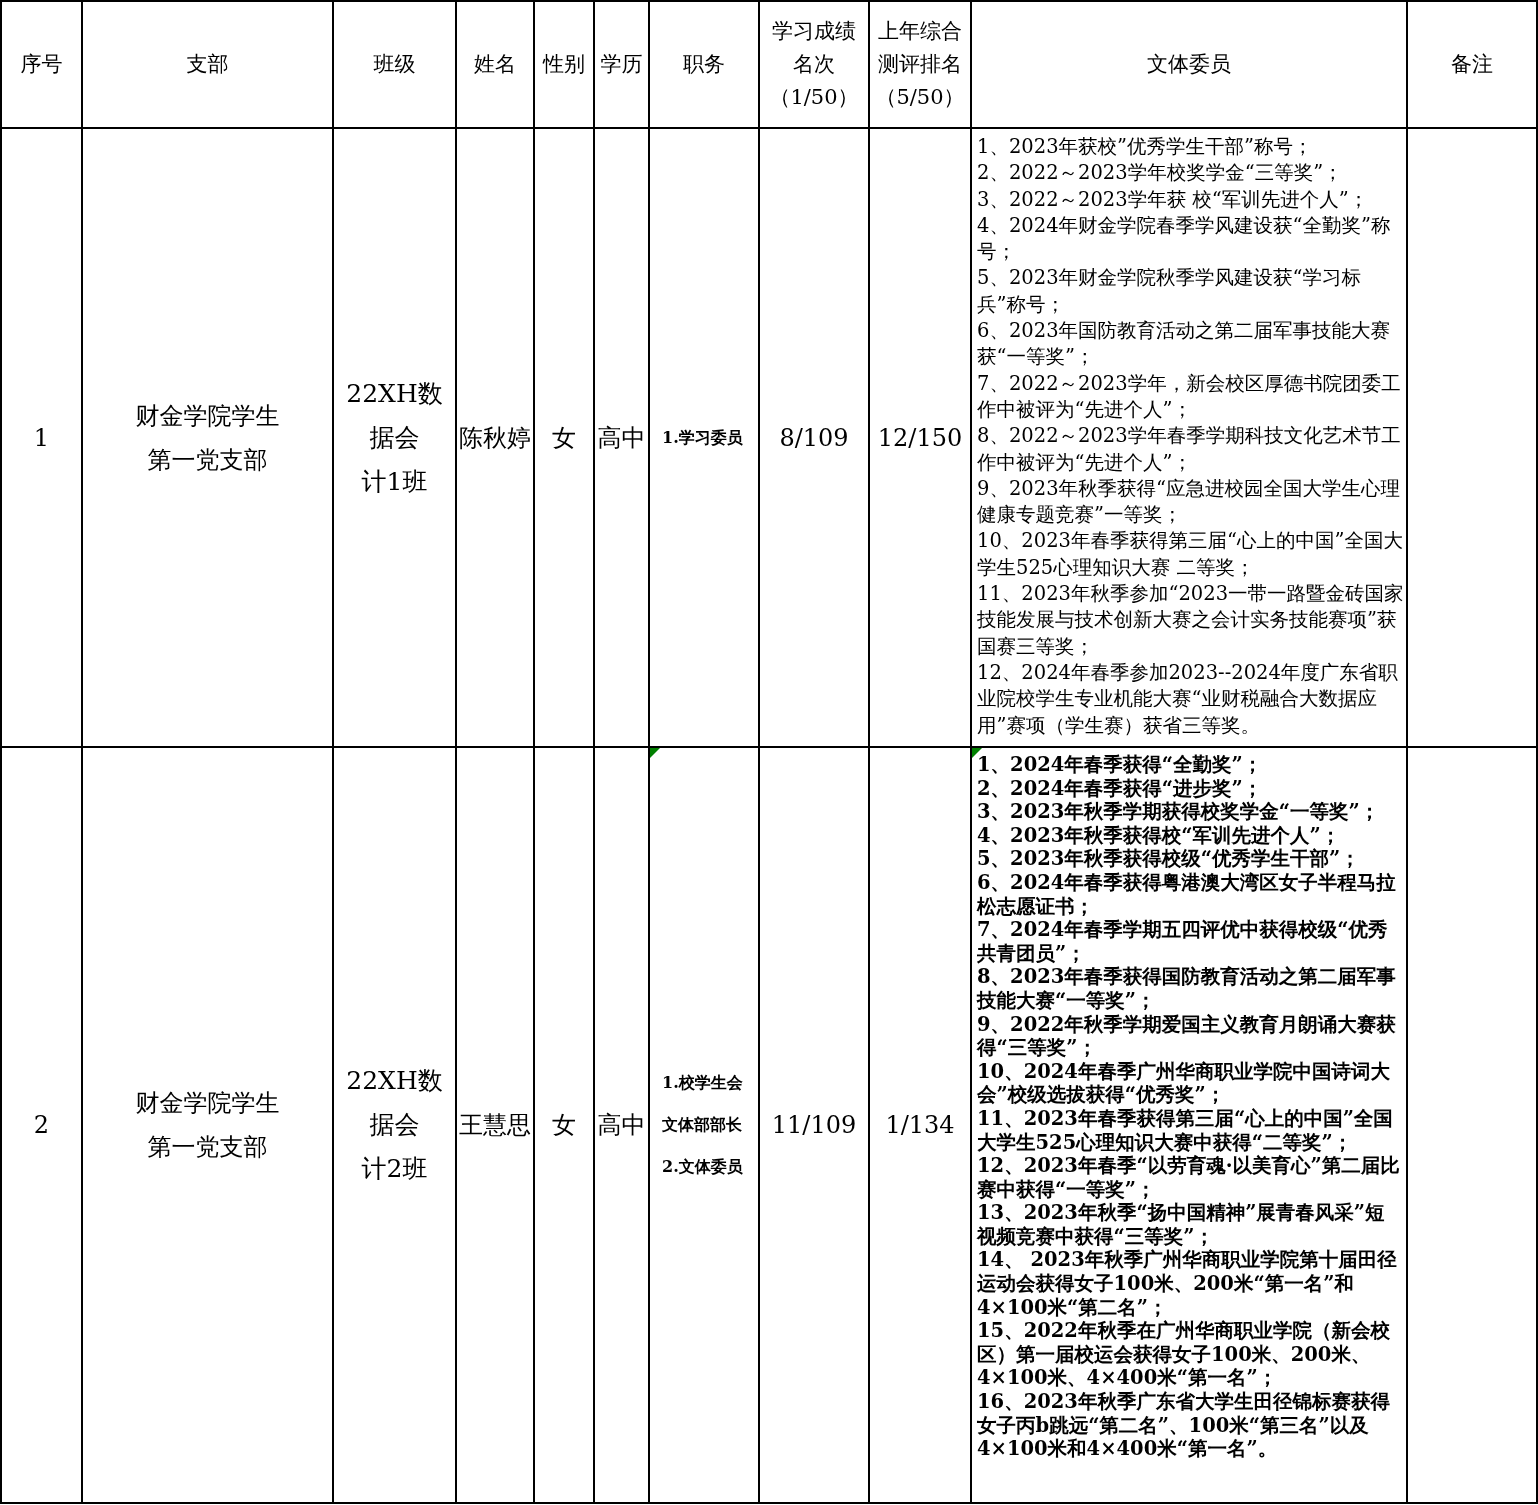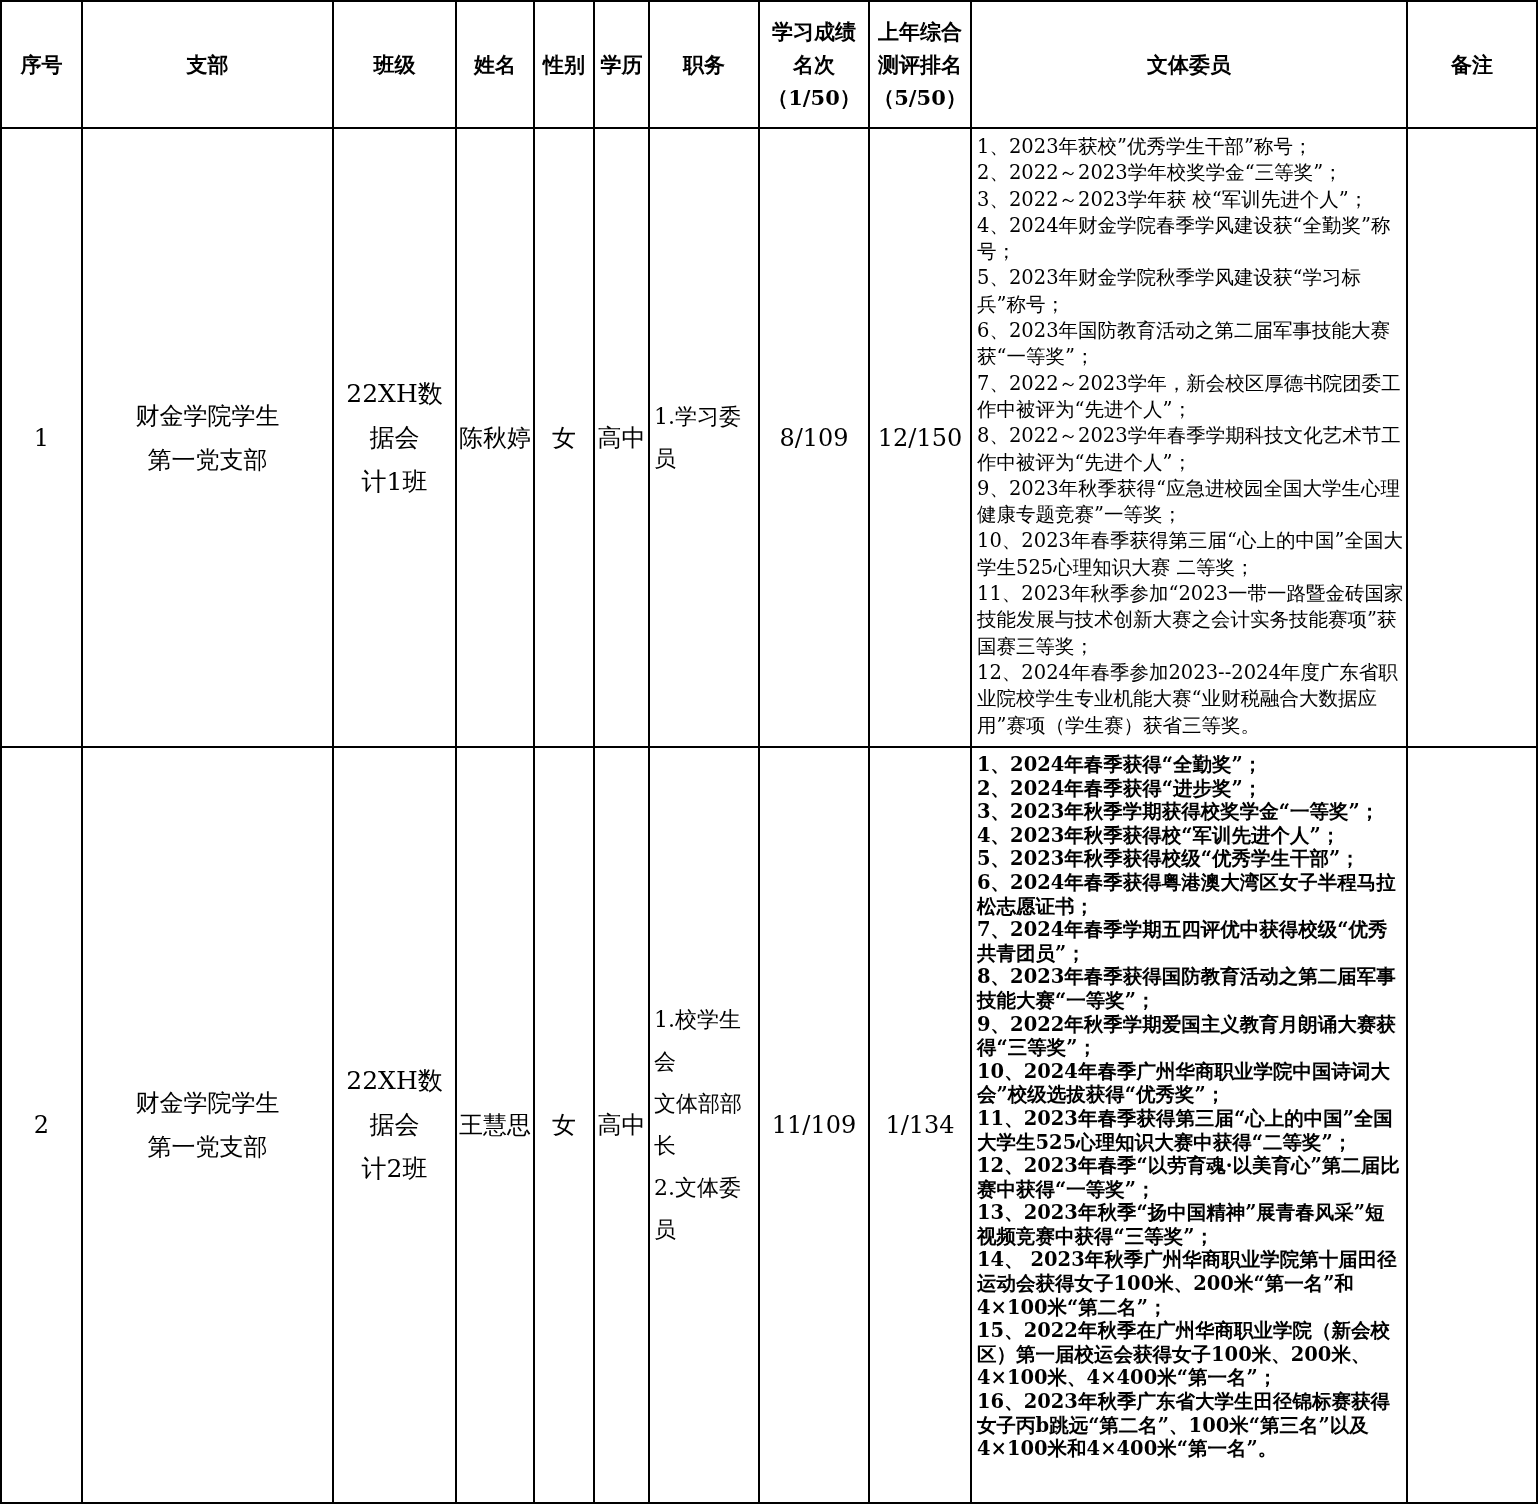--- a/index.html
+++ b/index.html
@@ -21,35 +21,35 @@
   .roster th, .roster td {
     border: 2px solid #000000;
     padding: 0;
     overflow: hidden;
     white-space: pre-line;
     vertical-align: middle;
     text-align: center;
     position: relative;
   }
   .roster th {
-    font-weight: bold;
+    font-weight: normal;
     font-size: 21px;
     line-height: 33px;
   }
   .roster td {
     font-size: 24px;
     line-height: 44px;
-    border-radius: 27px;
   }
   td.cell-class { font-size: 25px; }
   td.cell-position {
     text-align: left;
-    font-size: 22px;
+    font-size: 16px;
     line-height: 42px;
-    padding-left: 4px;
+    padding-left: 12px;
+    font-weight: bold;
   }
   td.cell-awards {
     text-align: left;
     vertical-align: top;
     font-size: 19.5px;
     padding: 5px 2px 0 5px;
   }
   td.cell-awards.r1 { line-height: 26.3px; }
   td.cell-awards.r2 { line-height: 23.6px; font-weight: bold; }
   .award-item { margin: 0; }

